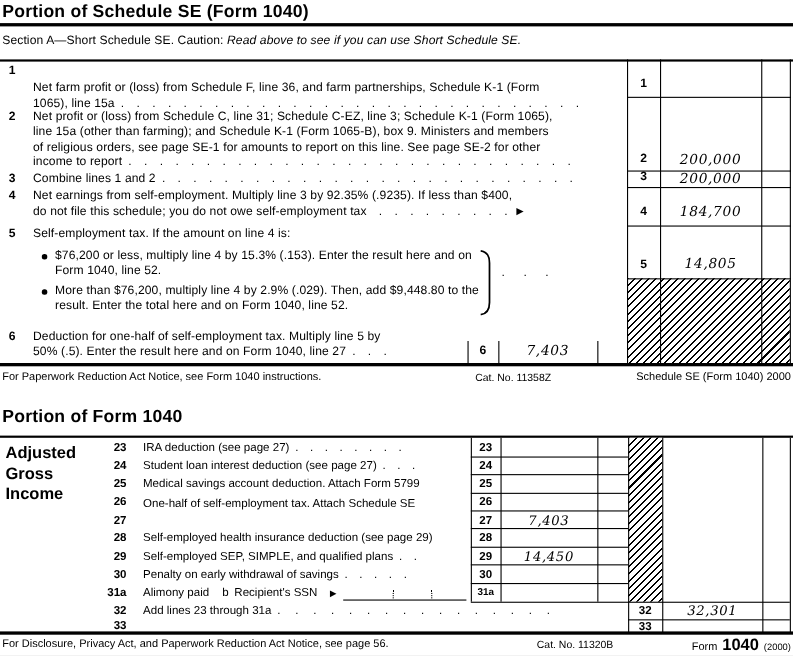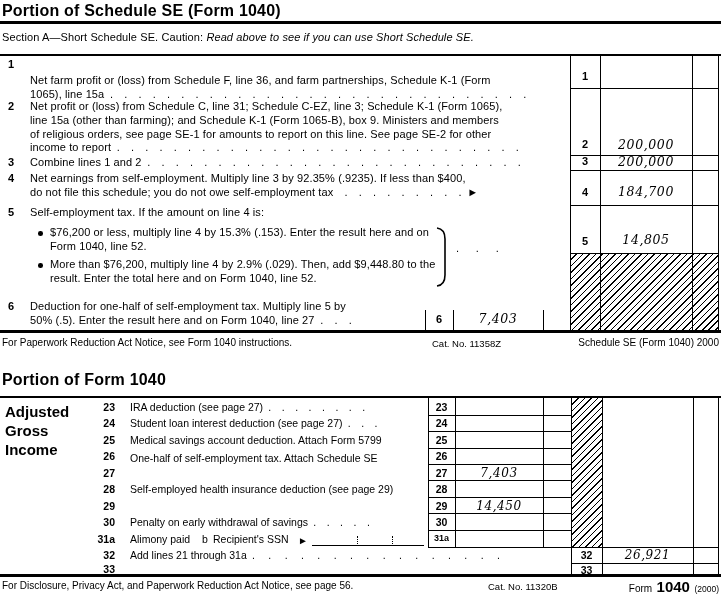--- a/index.html
+++ b/index.html
@@ -108,35 +108,36 @@
   <div class="boxnum" style="left:90px;top:417px;width:25px;text-align:right;font-size:10.5px">24</div>
   <div class="rtxt" style="left:130px;top:417px"><span>Student loan interest deduction (see page 27)</span><span> . . .</span></div>
   <div class="boxnum" style="left:90px;top:434px;width:25px;text-align:right;font-size:10.5px">25</div>
   <div class="rtxt" style="left:130px;top:434px"><span>Medical savings account deduction. Attach Form 5799</span></div>
   <div class="boxnum" style="left:90px;top:450px;width:25px;text-align:right;font-size:10.5px">26</div>
   <div class="boxnum" style="left:90px;top:467px;width:25px;text-align:right;font-size:10.5px">27</div>
   <div class="rtxt" style="left:130px;top:452px"><span>One-half of self-employment tax. Attach Schedule SE</span></div>
   <div class="boxnum" style="left:90px;top:483px;width:25px;text-align:right;font-size:10.5px">28</div>
   <div class="rtxt" style="left:130px;top:483px"><span>Self-employed health insurance deduction (see page 29)</span></div>
   <div class="boxnum" style="left:90px;top:500px;width:25px;text-align:right;font-size:10.5px">29</div>
+  <div class="rtxt" style="left:130px;top:500px"><span>Self-employed SEP, SIMPLE, and qualified plans</span><span> . .</span></div>
   <div class="boxnum" style="left:90px;top:516px;width:25px;text-align:right;font-size:10.5px">30</div>
   <div class="rtxt" style="left:130px;top:516px"><span>Penalty on early withdrawal of savings</span><span> . . . . .</span></div>
 
   <div class="boxnum" style="left:90px;top:533px;width:25px;text-align:right;font-size:10.5px">31a</div>
   <div class="rtxt" style="left:130px;top:533px">Alimony paid</div>
   <div class="rtxt b" style="left:202px;top:533px">b</div>
   <div class="rtxt" style="left:213px;top:533px">Recipient's SSN</div>
   <div class="rtxt arrow" style="left:298px;top:534px">►</div>
   <div class="ssnline" style="left:312px;top:535px;width:112px;height:10px">
     <span class="ssndot" style="left:45px"></span>
     <span class="ssndot" style="left:80px"></span>
   </div>
 
   <div class="boxnum" style="left:90px;top:549px;width:25px;text-align:right;font-size:10.5px">32</div>
-  <div class="rtxt" style="left:130px;top:549px"><span>Add lines 21 through 31a</span><span> .  .  .  .  .  .  .  .  .  .  .  .  .  .  .  .</span></div>
+  <div class="rtxt" style="left:130px;top:549px"><span>Add lines 23 through 31a</span><span> .  .  .  .  .  .  .  .  .  .  .  .  .  .  .  .</span></div>
   <div class="boxnum" style="left:90px;top:563px;width:25px;text-align:right;font-size:10.5px">33</div>
 
   <div class="hatch" style="left:571px;top:398px;width:31px;height:149px"></div>
   <div class="vl" style="left:428px;top:398px;height:149px"></div>
   <div class="vl" style="left:455px;top:398px;height:149px"></div>
   <div class="vl" style="left:543px;top:398px;height:149px"></div>
   <div class="vl" style="left:571px;top:398px;height:177px"></div>
   <div class="vl" style="left:602px;top:398px;height:177px"></div>
   <div class="vl" style="left:693px;top:398px;height:177px"></div>
   <div class="vl" style="left:718px;top:398px;height:177px"></div>
@@ -158,21 +159,21 @@
   <div class="boxnum" style="left:428px;top:467px;width:27px;font-size:10.5px">27</div>
   <div class="boxnum" style="left:428px;top:483px;width:27px;font-size:10.5px">28</div>
   <div class="boxnum" style="left:428px;top:500px;width:27px;font-size:10.5px">29</div>
   <div class="boxnum" style="left:428px;top:516px;width:27px;font-size:10.5px">30</div>
   <div class="boxnum" style="left:428px;top:533px;width:27px;font-size:9px">31a</div>
   <div class="boxnum" style="left:571px;top:549px;width:31px;font-size:10.5px">32</div>
   <div class="boxnum" style="left:571px;top:564px;width:31px;font-size:10.5px">33</div>
 
   <div class="amt" style="left:455px;top:466px;width:88px;font-size:12px">7,403</div>
   <div class="amt" style="left:455px;top:499px;width:88px;font-size:12px">14,450</div>
-  <div class="amt" style="left:602px;top:548px;width:91px;font-size:12px">26,921</div>
+  <div class="amt" style="left:602px;top:548px;width:91px;font-size:12px">32,301</div>
 
   <div class="hl" style="top:574px;height:2.5px"></div>
 
   <div class="foot b" style="left:2px;top:580px">For Disclosure, Privacy Act, and Paperwork Reduction Act Notice, see page 56.</div>
   <div class="cat" style="left:488px;top:581px">Cat. No. 11320B</div>
   <div style="position:absolute;right:2px;top:578px;white-space:nowrap">
     <span style="font-size:10px">Form</span>
     <span style="font-size:15px;font-weight:bold">1040</span>
     <span style="font-size:8.5px">(2000)</span>
   </div>

